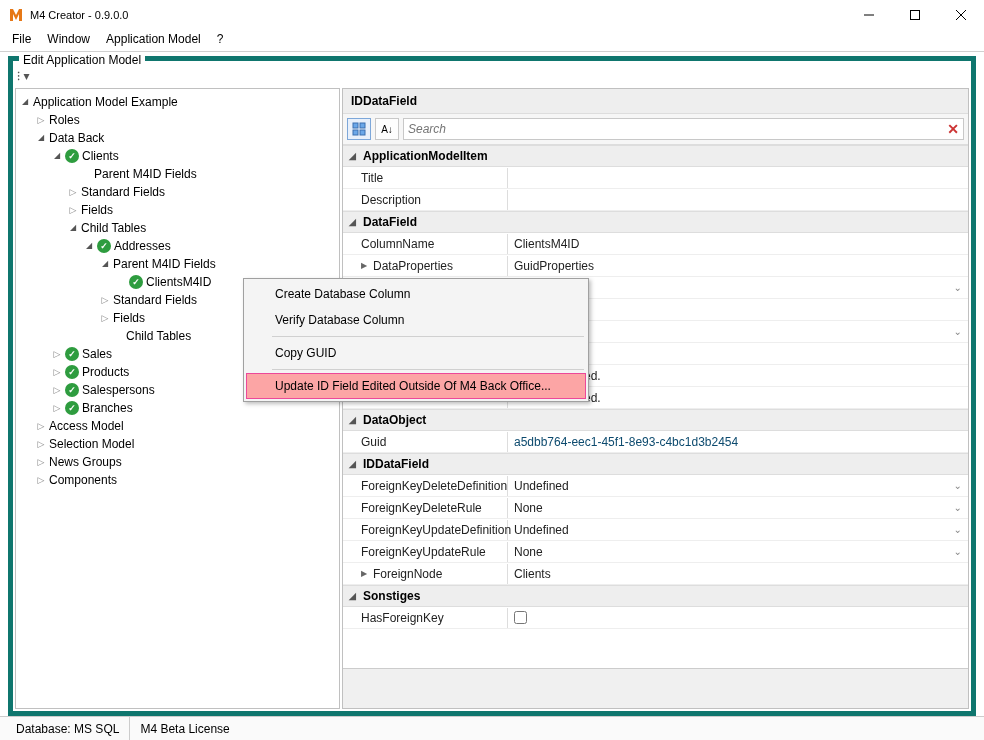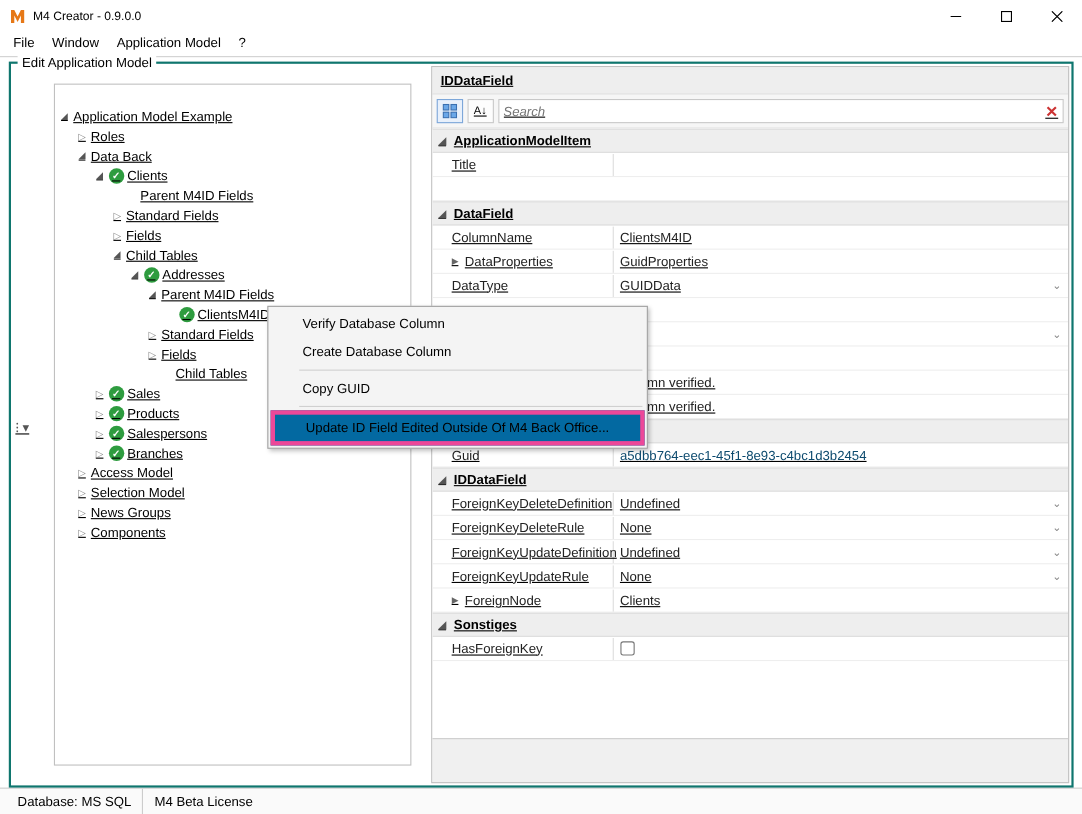--- a/index.html
+++ b/index.html
@@ -11,29 +11,29 @@
 .titlebar .title { flex: 1; font-size: 11px; }
 .winctrl { display: flex; }
 .winctrl div { width: 46px; height: 30px; display: flex; align-items: center; justify-content: center; cursor: default; }
 .winctrl svg { width: 10px; height: 10px; }
 
 
 .menubar { height: 22px; display: flex; align-items: flex-start; padding-left: 4px; border-bottom: 1px solid #d0d0d0; }
 .menubar .item { padding: 2px 8px; cursor: default; }
 
 
-.groupbox { flex: 1; margin: 4px 8px 0 8px; position: relative; border: 2px solid #0f766e; display: flex; flex-direction: row; text-decoration: underline; }
+.groupbox { flex: 1; margin: 4px 8px 0 8px; position: relative; border: 5px solid #0f766e; display: flex; flex-direction: column; }
 .groupbox .legend { position: absolute; top: -8px; left: 6px; background: #fff; padding: 0 4px; font-size: 12px; }
 .toolbar-small { padding: 6px 4px 2px 4px; display: flex; align-items: center; gap: 2px; font-size: 11px; color: #555; }
 .toolbar-small .drop { cursor: default; }
 
 .content { flex: 1; display: flex; overflow: hidden; }
 
 
-.tree-pane { width: 325px; border: 1px solid #c0c0c0; margin: 18px; overflow: auto; background: #fff; padding: 20px 2px; }
+.tree-pane { width: 325px; border: 1px solid #c0c0c0; margin: 2px; overflow: auto; background: #fff; padding: 4px 2px; }
 .tree ul { list-style: none; padding-left: 16px; }
 .tree > ul { padding-left: 0px; }
 .tree li { white-space: nowrap; line-height: 18px; }
 .tree .row { display: flex; align-items: center; gap: 3px; padding: 0 2px; cursor: default; }
 .tree .toggle { width: 10px; height: 10px; display: inline-flex; align-items: center; justify-content: center; color: #666; font-size: 10px; }
 .tree .toggle.closed::before { content: "▷"; font-size: 9px; color: #888; }
 .tree .toggle.open::before { content: "◢"; font-size: 8px; color: #555; }
 .tree .toggle.none { visibility: hidden; }
 .tree .spacer { width: 10px; display: inline-block; }
 .check-icon { width: 14px; height: 14px; border-radius: 50%; background: #2e9c3f; display: inline-flex; align-items: center; justify-content: center; color: #fff; font-size: 9px; font-weight: bold; }
@@ -58,21 +58,21 @@
 .propgrid .pname .exp { width:8px; color:#666; font-size:8px; }
 .propgrid .pval { flex: 1; padding: 3px 6px; color: #222; display:flex; align-items:center; position:relative; }
 .propgrid .pval.dropdown::after { content:"⌄"; position:absolute; right:6px; color:#888; font-size:10px;}
 .propgrid .pval .grey { color: #0c4a6e; }
 .propgrid .pval input[type=checkbox]{ width:13px; height:13px; }
 .desc-pane { height: 40px; border-top: 1px solid #ccc; background: #f0f0f0; }
 
 
 .ctxmenu { position: absolute; top: 278px; left: 243px; width: 346px; background: #f4f4f4; border: 1px solid #a0a0a0; box-shadow: 2px 2px 4px rgba(0,0,0,0.25); z-index: 100; padding: 2px; }
 .ctxmenu .mi { padding: 5px 10px 5px 28px; cursor: default; border:1px solid transparent;}
-.ctxmenu .mi.highlight { background: #0369a1; border: 4px solid #ec4899; }
+.ctxmenu .mi.highlight { background: #fca5a5; border: 1px solid #ec4899; }
 .ctxmenu .sep { height: 1px; background: #d0d0d0; margin: 3px 2px 3px 26px; }
 
 
 .statusbar { height: 24px; border-top: 1px solid #ccc; display: flex; align-items: center; padding: 0 6px; gap: 0; background: #fafafa; }
 .statusbar .cell { padding: 0 10px; border-right: 1px solid #ccc; height: 100%; display:flex; align-items:center;}
 .statusbar .cell:last-child { border-right: none; }
 
 svg { display: block; }
 </style>
 </head>
@@ -300,20 +300,21 @@
       <div class="propgrid">
         <div class="cat">
             <span class="tw">◢</span>
             <span>ApplicationModelItem</span>
           </div>
         <div class="prow">
             <div class="pname">Title</div>
             <div class="pval"></div>
           </div>
         <div class="prow">
+            <div class="pname">Description</div>
             <div class="pval"></div>
           </div>
 
         <div class="cat">
             <span class="tw">◢</span>
             <span>DataField</span>
           </div>
         <div class="prow">
             <div class="pname">ColumnName</div>
             <div class="pval">ClientsM4ID</div>
@@ -405,22 +406,22 @@
               <input type="checkbox" style="">
             </div>
           </div>
       </div>
       <div class="desc-pane"></div>
     </div>
   </div>
 </div>
 
 <div class="ctxmenu">
+  <div class="mi">Create Database Column</div>
   <div class="mi">Verify Database Column</div>
-  <div class="mi">Create Database Column</div>
   <div class="sep"></div>
   <div class="mi">Copy GUID</div>
   <div class="sep"></div>
   <div class="mi highlight">Update ID Field Edited Outside Of M4 Back Office...</div>
 </div>
 
 <div class="statusbar">
   <div class="cell">Database: MS SQL</div>
   <div class="cell">M4 Beta License</div>
 </div>

